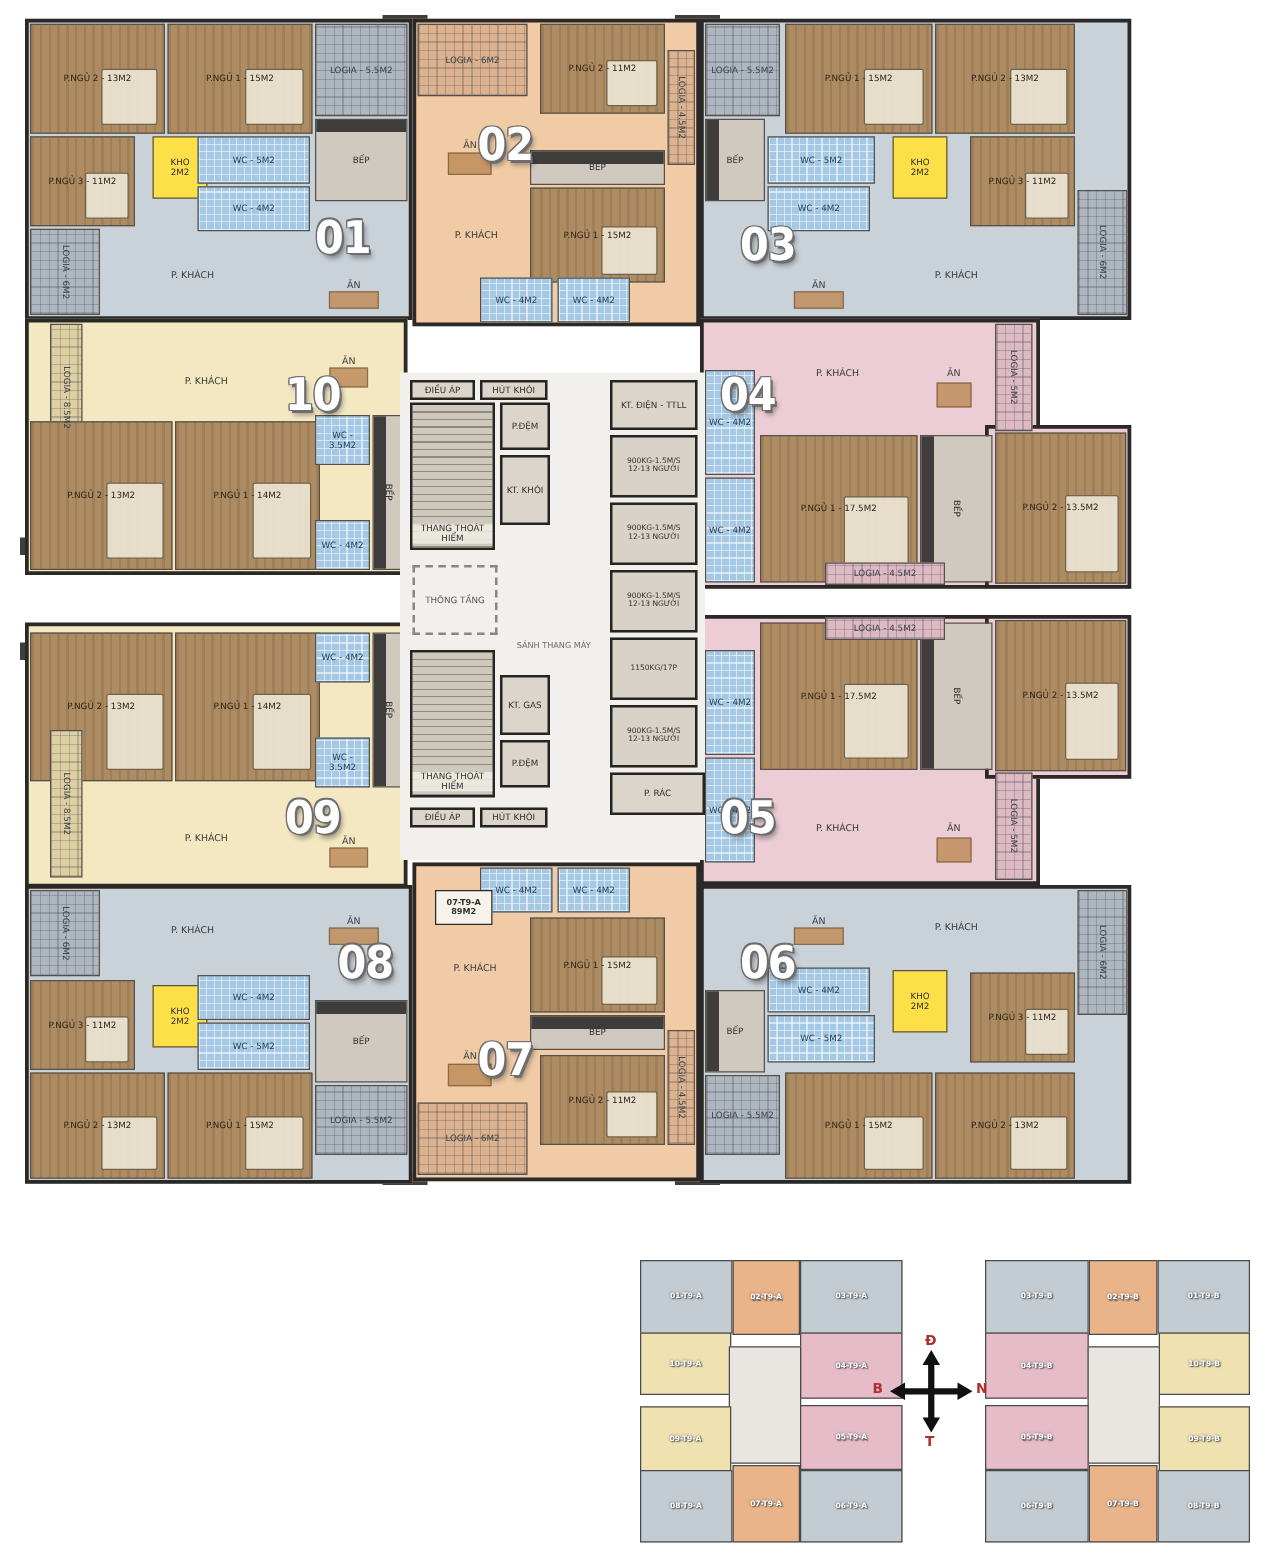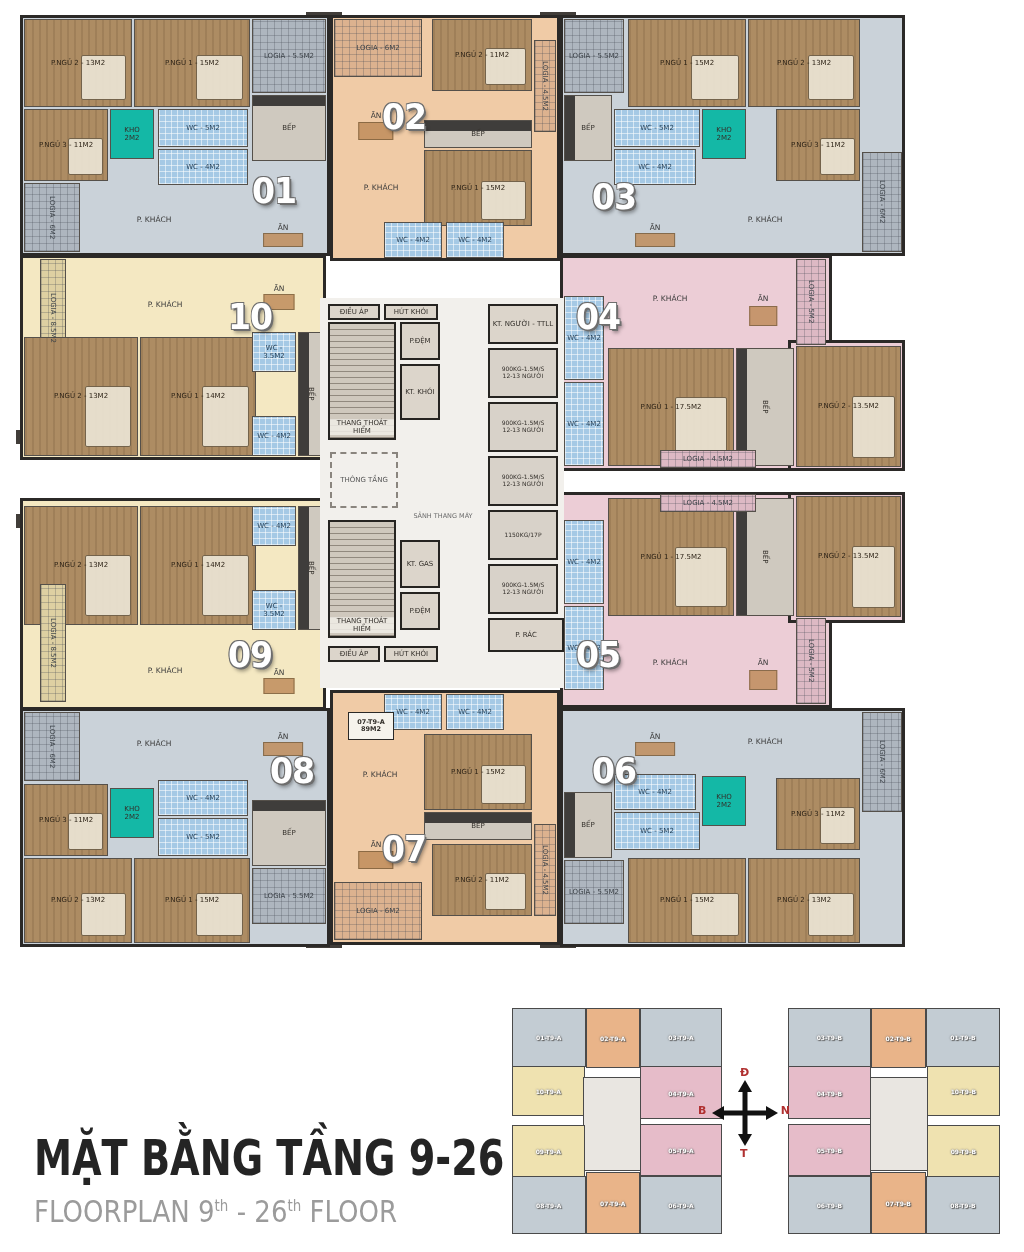--- a/index.html
+++ b/index.html
@@ -10,21 +10,21 @@
   .slab{position:absolute;background:#413d39;}
   
   .room{position:absolute;box-sizing:border-box;border:1px solid #55504a;display:flex;align-items:center;justify-content:center;text-align:center;font-size:7px;color:#332f2a;line-height:1.15;white-space:pre-line;overflow:hidden;}
   .room .lbl{position:relative;z-index:2;padding:0 1px;}
   .bedroom{background-color:#ad8c63;background-image:repeating-linear-gradient(90deg,rgba(74,50,26,.14) 0 2px,transparent 2px 7px);color:#2d2317;}
   .bedroom::after{content:"";position:absolute;right:5%;bottom:7%;width:40%;height:50%;background:#ebe4d4;border:1px solid #70604a;border-radius:2px;opacity:.92;}
   .wc{background-color:#a5c9e5;background-image:repeating-linear-gradient(0deg,rgba(255,255,255,.55) 0 1px,transparent 1px 6px),repeating-linear-gradient(90deg,rgba(255,255,255,.55) 0 1px,transparent 1px 6px);color:#1e3a52;}
   .logia{background-color:#b5bcc3;background-image:repeating-linear-gradient(0deg,rgba(70,75,85,.28) 0 1px,transparent 1px 7px),repeating-linear-gradient(90deg,rgba(70,75,85,.28) 0 1px,transparent 1px 7px);color:#3c4248;}
   .kitchen.wide{background:linear-gradient(180deg,#3f3d3b 0 10px,#cfc9bf 10px);}
   .kitchen.tall{background:linear-gradient(90deg,#3f3d3b 0 10px,#cfc9bf 10px);}
-  .kho{background:#14b8a6;}
+  .kho{background:#fde047;margin-left:12px;}
   .living,.dining{border:none;background:transparent;font-size:7.5px;color:#3a3a3a;}
   .dining::after{content:"";position:absolute;left:50%;top:60%;transform:translateX(-50%);width:44%;height:26%;background:#c08d5c;border:1px solid #7a5a34;opacity:.85;}
   .tag{background:#f6f3ec;border:1px solid #2b2927;font-weight:bold;font-size:6.5px;}
   .service{background:#dcd5cb;border:2px solid #262421;}
   .stairs{background:repeating-linear-gradient(180deg,#cfc8bd 0 5px,#91897e 5px 6px);border:2px solid #262421;align-items:flex-end;}
   .stairs .lbl{background:rgba(240,237,230,.85);margin-bottom:3px;}
   .lift{background:#d8d2c9;border:2px solid #262421;font-size:6px;}
   .thong{background:transparent;border:2px dashed #8a857e;color:#555;}
   .open{border:none;background:transparent;color:#6b6b6b;font-size:6.5px;align-items:flex-end;}
   .vert{writing-mode:vertical-rl;}
@@ -192,37 +192,33 @@
       <div class="room service" style="position: absolute; left: 400px; top: 322px; width: 40px; height: 38px;"><span class="lbl">P.ĐỆM</span></div>
       <div class="room stairs" style="position: absolute; left: 328px; top: 322px; width: 68px; height: 118px;"><span class="lbl">THANG THOÁT HIỂM</span></div>
       <div class="room service" style="position: absolute; left: 400px; top: 364px; width: 40px; height: 56px;"><span class="lbl">KT. KHÓI</span></div>
       <div class="room thong" style="position: absolute; left: 330px; top: 452px; width: 68px; height: 56px;"><span class="lbl">THÔNG TẦNG</span></div>
       <div class="room open" style="position: absolute; left: 398px; top: 440px; width: 90px; height: 80px;"><span class="lbl">SẢNH THANG MÁY</span></div>
       <div class="room stairs" style="position: absolute; left: 328px; top: 520px; width: 68px; height: 118px;"><span class="lbl">THANG THOÁT HIỂM</span></div>
       <div class="room service" style="position: absolute; left: 400px; top: 540px; width: 40px; height: 48px;"><span class="lbl">KT. GAS</span></div>
       <div class="room service" style="position: absolute; left: 400px; top: 592px; width: 40px; height: 38px;"><span class="lbl">P.ĐỆM</span></div>
       <div class="room service" style="position: absolute; left: 328px; top: 646px; width: 52px; height: 16px;"><span class="lbl">ĐIỀU ÁP</span></div>
       <div class="room service" style="position: absolute; left: 384px; top: 646px; width: 54px; height: 16px;"><span class="lbl">HÚT KHÓI</span></div>
-      <div class="room service" style="position: absolute; left: 488px; top: 304px; width: 70px; height: 40px;"><span class="lbl">KT. NGƯỜI - TTLL</span></div>
+      <div class="room service" style="position: absolute; left: 488px; top: 304px; width: 70px; height: 40px;"><span class="lbl">KT. ĐIỆN - TTLL</span></div>
       <div class="room lift" style="position: absolute; left: 488px; top: 348px; width: 70px; height: 50px;"><span class="lbl">900KG-1.5M/S
 12-13 NGƯỜI</span></div>
       <div class="room lift" style="position: absolute; left: 488px; top: 402px; width: 70px; height: 50px;"><span class="lbl">900KG-1.5M/S
 12-13 NGƯỜI</span></div>
       <div class="room lift" style="position: absolute; left: 488px; top: 456px; width: 70px; height: 50px;"><span class="lbl">900KG-1.5M/S
 12-13 NGƯỜI</span></div>
       <div class="room lift" style="position: absolute; left: 488px; top: 510px; width: 70px; height: 50px;"><span class="lbl">1150KG/17P</span></div>
       <div class="room lift" style="position: absolute; left: 488px; top: 564px; width: 70px; height: 50px;"><span class="lbl">900KG-1.5M/S
 12-13 NGƯỜI</span></div>
       <div class="room service" style="position: absolute; left: 488px; top: 618px; width: 76px; height: 34px;"><span class="lbl">P. RÁC</span></div>
     </div>
 
-  <div id="title-block">
-    <h1 id="main-title">MẶT BẰNG TẦNG 9-26</h1>
-    <p id="subtitle"><span>FLOORPLAN 9</span><sup>th</sup><span> - 26</span><sup>th</sup><span> FLOOR</span></p>
-  </div>
 
   <div id="minimaps">
       <div class="mini" style="position: absolute; left: 512px; top: 1008px; width: 210px; height: 226px;">
         <div class="blk" style="position: absolute; background: rgb(195, 204, 211); left: 0%; top: 0%; width: 35%; height: 25.9%;"></div>
         <div class="mlbl" style="position: absolute; left: 17.5%; top: 12.95%;">01-T9-A</div>
         <div class="blk" style="position: absolute; background: rgb(233, 180, 137); left: 35%; top: 0%; width: 26%; height: 26.5%;"></div>
         <div class="mlbl" style="position: absolute; left: 48%; top: 13.25%;">02-T9-A</div>
         <div class="blk" style="position: absolute; background: rgb(195, 204, 211); left: 61%; top: 0%; width: 39%; height: 25.9%;"></div>
         <div class="mlbl" style="position: absolute; left: 80.5%; top: 12.95%;">03-T9-A</div>
         <div class="blk" style="position: absolute; background: rgb(239, 226, 176); left: 0%; top: 25.8%; width: 34.6%; height: 22%;"></div>

